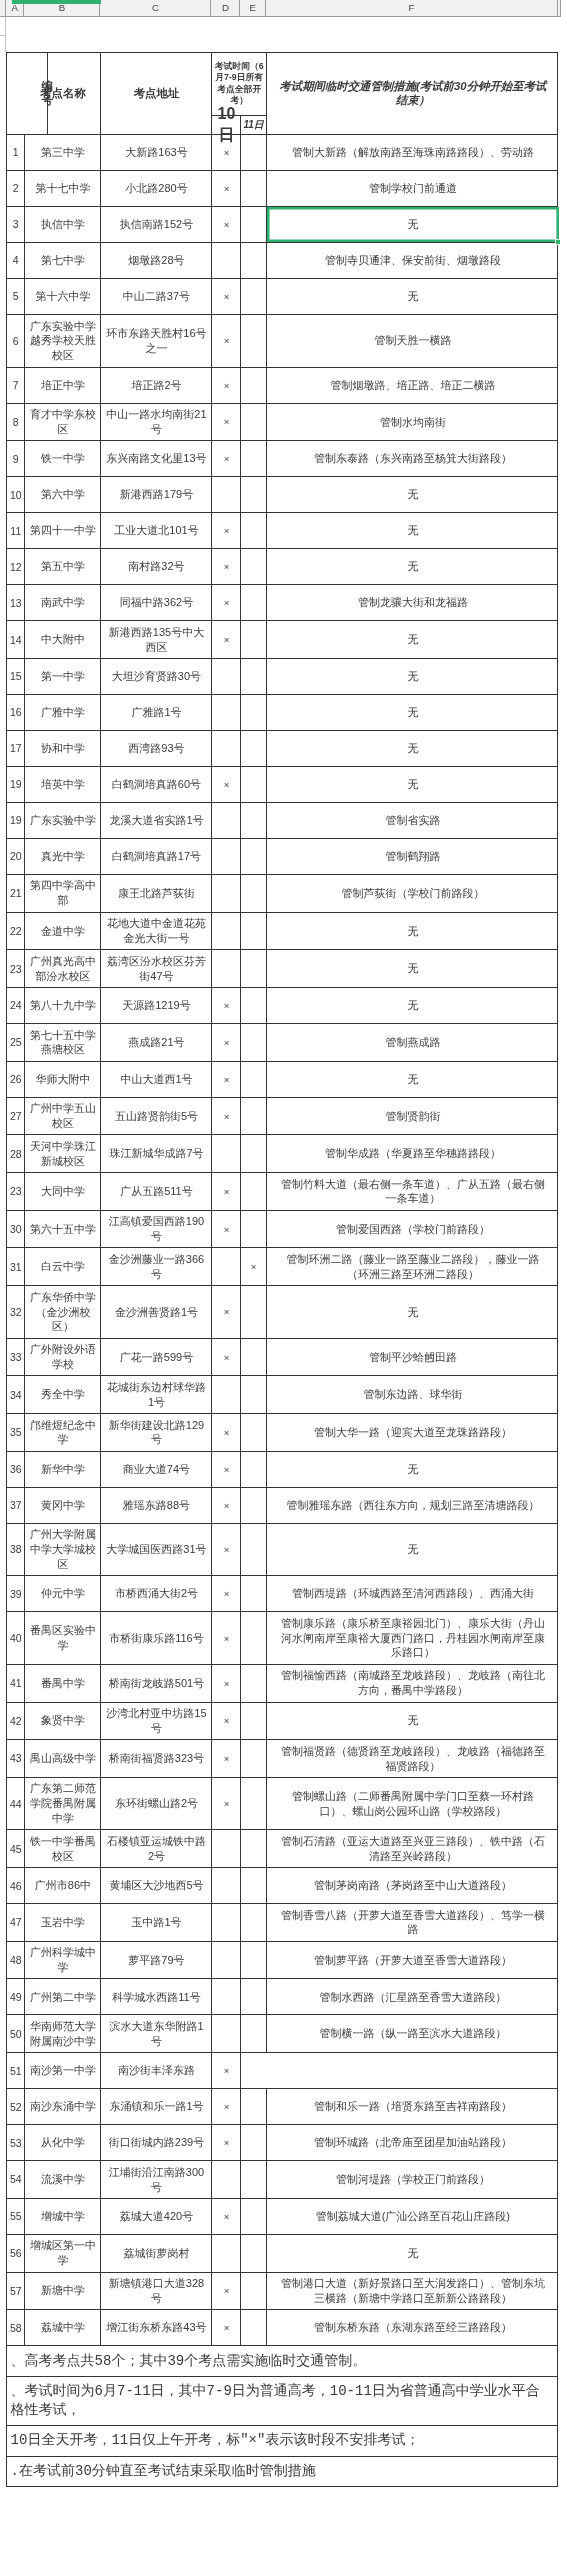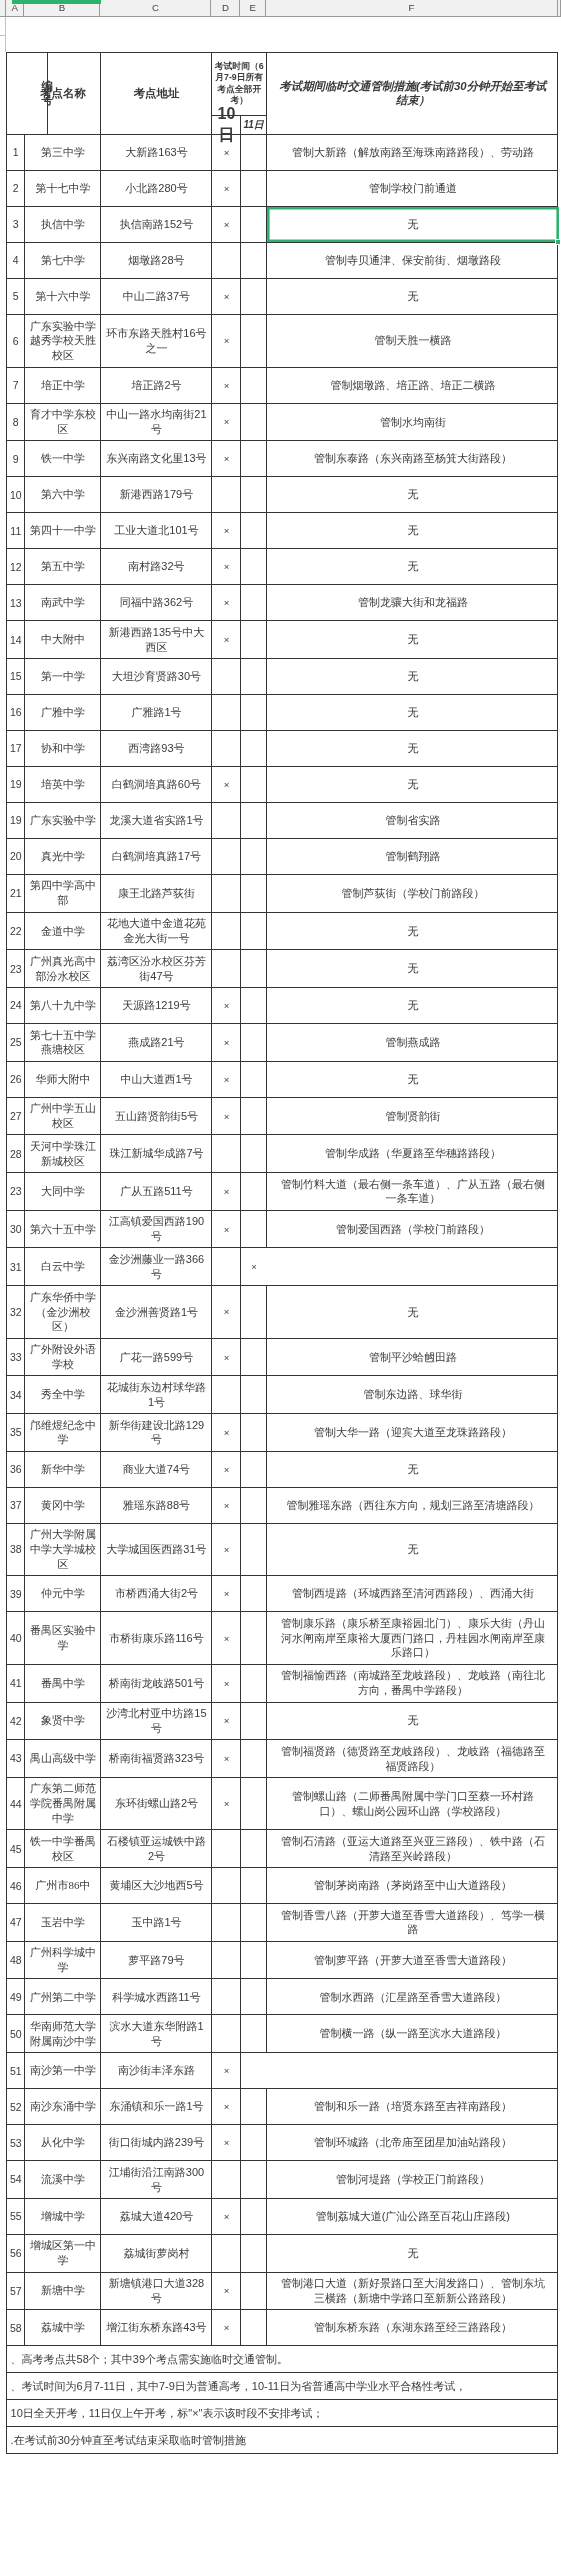--- a/index.html
+++ b/index.html
@@ -40,31 +40,31 @@
   .th-d10{grid-column:4;grid-row:2;font-size:16px;}
   .th-d11{grid-column:5;grid-row:2;font-size:10px;font-style:italic;}
   .th-ctrl{grid-column:6;grid-row:1/3;padding:0 8.8px;font-style:italic;}
   .tr{display:grid;grid-template-columns:18.4px 76px 111px 29px 25.4px 292px;
     border-bottom:1.8px solid var(--border);min-height:36px;}
   .td{display:flex;align-items:center;justify-content:center;text-align:center;
     border-right:1.8px solid var(--border);font-size:11px;line-height:1.35;
     padding:3.5px 1.8px;word-break:break-all;}
   .td:last-child{border-right:none;}
   .c-no{font-size:10.5px;}
-  .c-name{padding:3.5px 3.5px;font-family:Liberation Serif, serif;}
+  .c-name{padding:3.5px 3.5px;}
   .c-addr{padding:3.5px 3.5px;}
   .c-d10,.c-d11{font-size:9.7px;color:#474747;}
   .c-ctrl{padding:3.5px 11.4px;position:relative;}
   .c-ctrl.selected{box-shadow:inset 0 0 0 2.6px var(--green);}
   .c-ctrl.selected .handle{position:absolute;right:-2.6px;bottom:-2.6px;width:6.1px;height:6.1px;
     background:var(--green);border:0.9px solid #fff;z-index:4;}
   
   .notes{margin-left:6.1px;width:552px;border-left:1.8px solid var(--border);border-right:1.8px solid var(--border);}
   .note-row{border-bottom:1.8px solid var(--border);min-height:27px;display:flex;align-items:center;
-    font-size:11px;padding:5.3px 5.3px 5.3px 3.5px;line-height:1.35;}
+    font-size:14px;padding:5.3px 5.3px 5.3px 3.5px;line-height:1.35;font-family:Liberation Mono, monospace;}
 </style>
 </head>
 <body>
 
 <div class="top-strip"></div>
 
 <div class="collets">
   <div class="cl"></div>
   <div class="cl">A</div>
   <div class="cl">B</div>
@@ -360,20 +360,21 @@
     <div class="td c-d11"></div>
     <div class="td c-ctrl">管制爱国西路（学校门前路段）</div>
   </div>
 
   <div class="tr">
     <div class="td c-no">31</div>
     <div class="td c-name">白云中学</div>
     <div class="td c-addr">金沙洲藤业一路366号</div>
     <div class="td c-d10"></div>
     <div class="td c-d11">×</div>
+    <div class="td c-ctrl">管制环洲二路（藤业一路至藤业二路段），藤业一路（环洲三路至环洲二路段）</div>
   </div>
 
   <div class="tr">
     <div class="td c-no">32</div>
     <div class="td c-name">广东华侨中学（金沙洲校区）</div>
     <div class="td c-addr">金沙洲善贤路1号</div>
     <div class="td c-d10">×</div>
     <div class="td c-d11"></div>
     <div class="td c-ctrl">无</div>
   </div>

